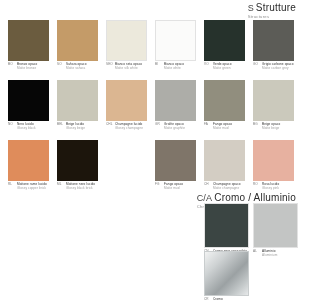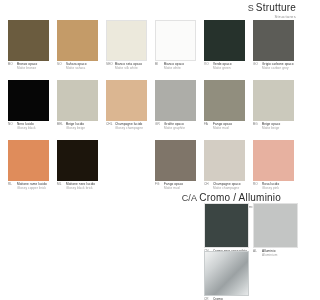--- a/index.html
+++ b/index.html
@@ -10,21 +10,21 @@
     font-family:"Liberation Sans","DejaVu Sans",sans-serif;
     color:#1a1a1a;
     overflow:hidden;
     position:relative;
   }
   .page{position:relative;width:300px;height:300px;}
 
   
   .section-head{
     position:absolute;
-    text-align:right;
+    text-align:left;
     line-height:1;
   }
   .section-head .head-line{
     white-space:nowrap;
     font-size:9.5px;
     letter-spacing:.2px;
     color:#3a3a3a;
   }
   .section-head .head-code{
     font-weight:400;
@@ -39,21 +39,21 @@
   }
   .section-head .head-en{
     display:block;
     font-size:4.2px;
     color:#8d8d8d;
     letter-spacing:.25px;
     margin-top:1.5px;
     text-transform:none;
   }
   #sec-strutture{right:4px;top:3px;}
-  #sec-cromo{right:19px;top:193px;}
+  #sec-cromo{right:4px;top:193px;}
 
   
   .grid{position:absolute;left:0;top:0;width:300px;}
   .cell{position:absolute;}
   .chip{
     width:41px;height:41px;
     display:block;
     box-sizing:border-box;
   }
   .chip.bordered{border:1px solid #e2e2e2;}

